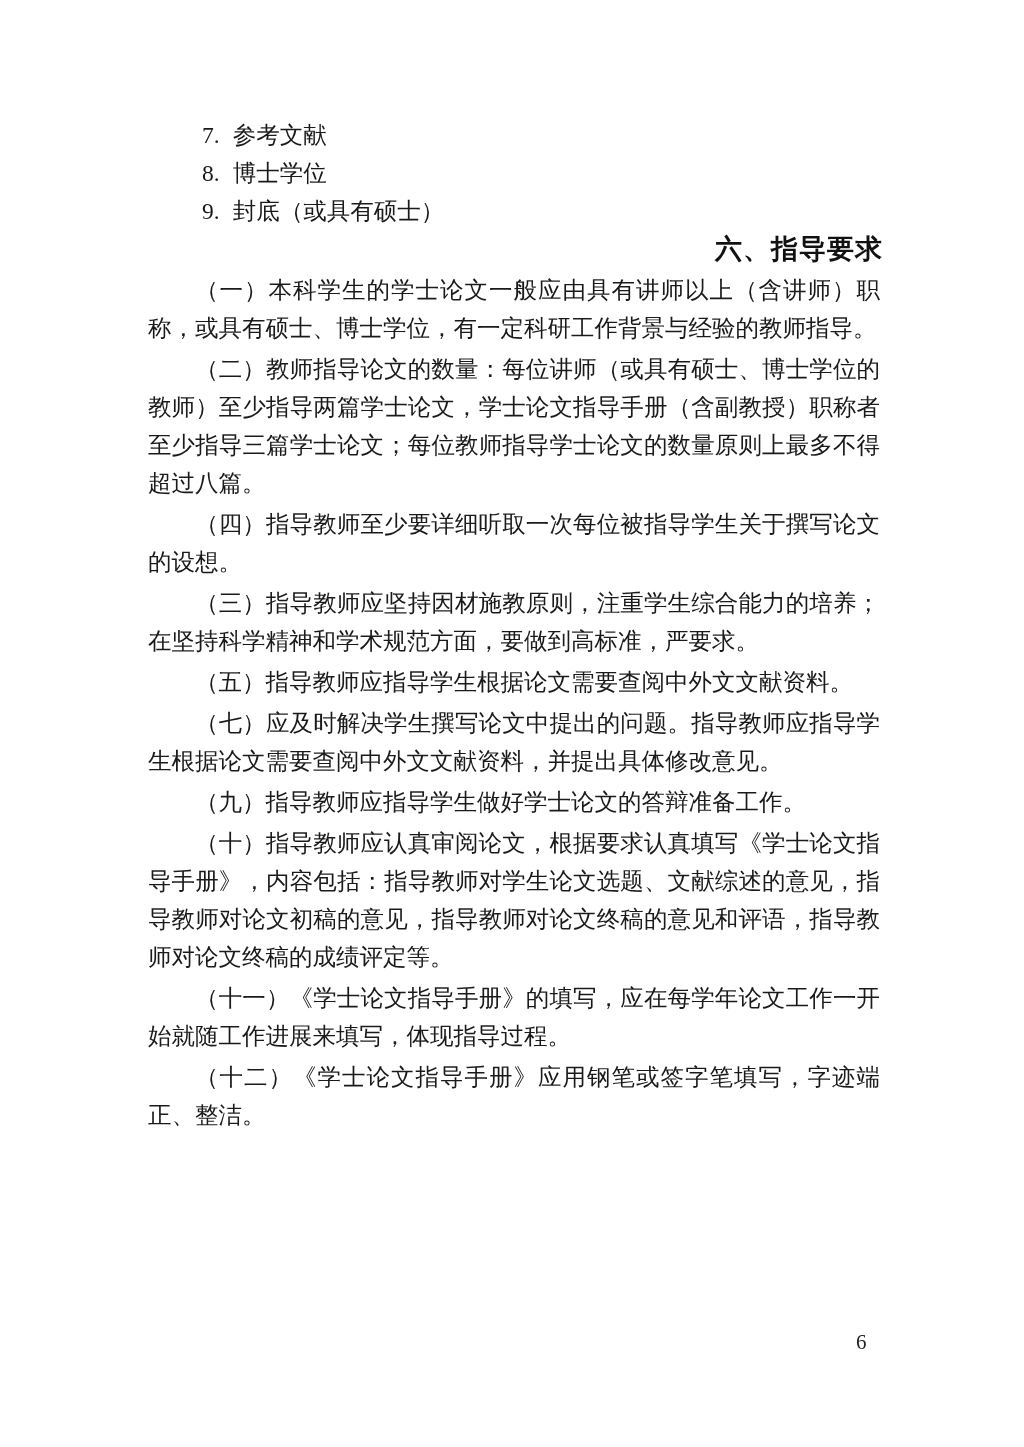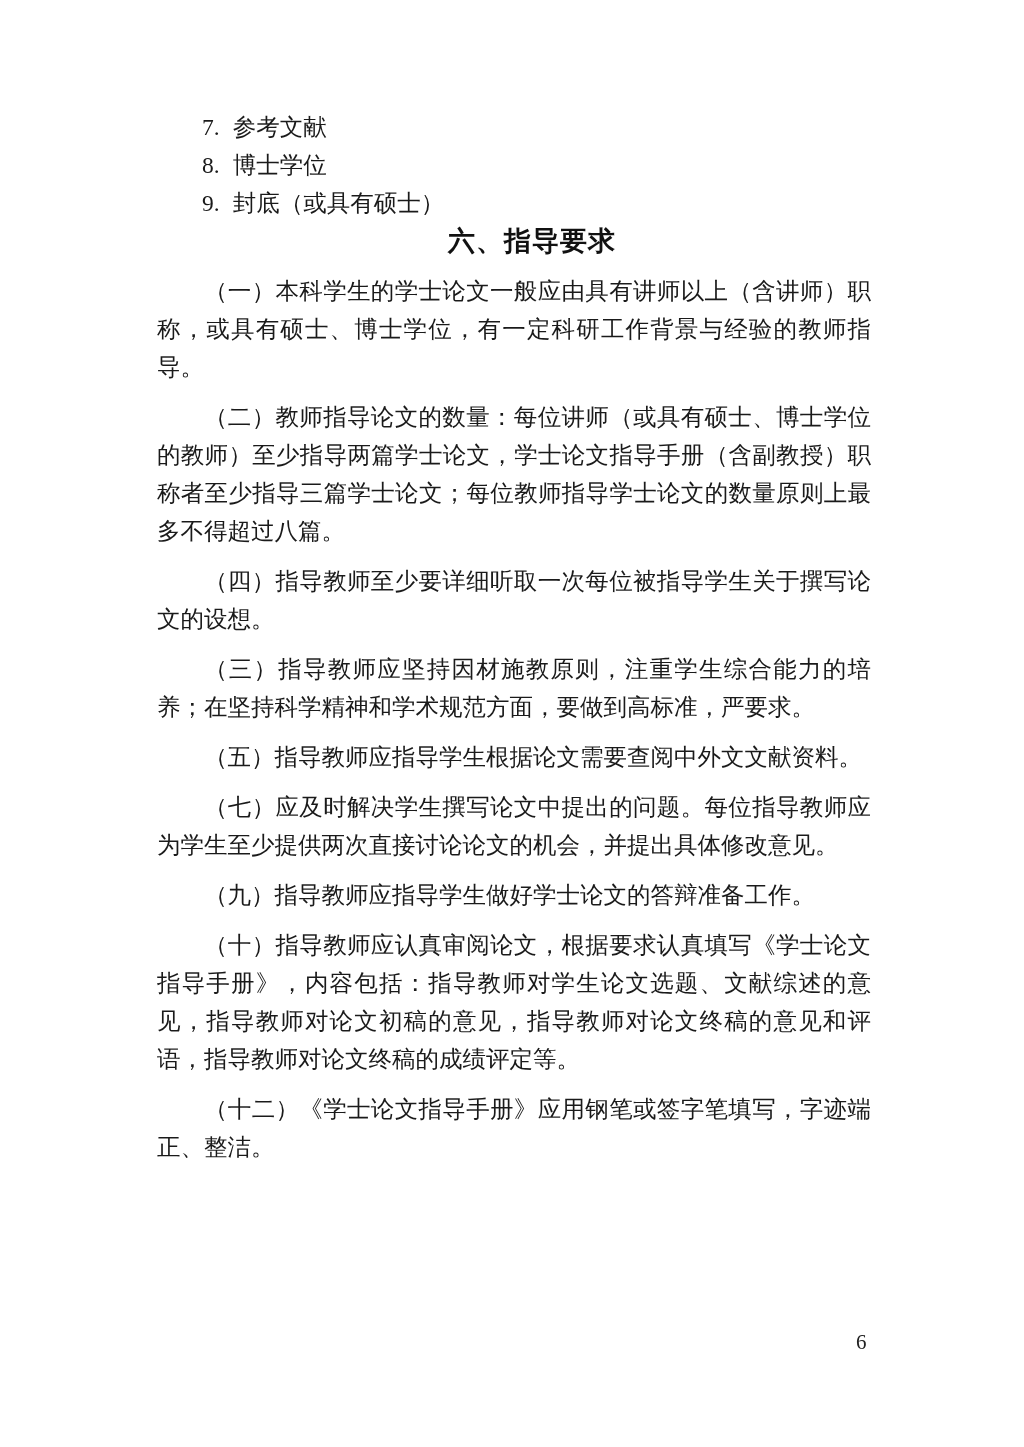--- a/index.html
+++ b/index.html
@@ -13,21 +13,21 @@
     color: #1a1a1a;
   }
   .page {
     position: absolute;
     inset: 0;
     background: #ffffff;
   }
   .content {
     position: absolute;
     left: 145px;
-    top: 108px;
+    top: 116px;
     width: 738px;
     font-size: 23.5px;
     line-height: 38px;
     text-align: justify;
     text-justify: inter-character;
   }
   ol.outline { list-style: none; }
   .list-item {
     margin-left: 57px;
     text-align: left;
@@ -36,27 +36,27 @@
     display: inline-block;
     margin-right: 13px;
     letter-spacing: 0;
   }
   .heading {
     font-family: "Liberation Sans", "DejaVu Sans", sans-serif;
     font-weight: bold;
     font-size: 27px;
     line-height: 38px;
     margin-left: 36px;
-    text-align: center;
+    text-align: right;
     letter-spacing: 1px;
     color: #111111;
   }
   .para {
     text-indent: 2em;
-    margin: 12px;
+    margin: 3px;
   }
   .page-number {
     position: absolute;
     left: 856px;
     top: 1330px;
     font-size: 21px;
     line-height: 24px;
     color: #222222;
   }
 </style>
@@ -89,27 +89,28 @@
 
         <p class="para">（二）教师指导论文的数量：每位讲师（或具有硕士、博士学位的教师）至少指导两篇学士论文，学士论文指导手册（含副教授）职称者至少指导三篇学士论文；每位教师指导学士论文的数量原则上最多不得超过八篇。</p>
 
         <p class="para">（四）指导教师至少要详细听取一次每位被指导学生关于撰写论文的设想。</p>
 
         <p class="para">（三）指导教师应坚持因材施教原则，注重学生综合能力的培养；在坚持科学精神和学术规范方面，要做到高标准，严要求。</p>
 
         <p class="para">（五）指导教师应指导学生根据论文需要查阅中外文文献资料。</p>
 
 
-        <p class="para">（七）应及时解决学生撰写论文中提出的问题。每位指导教师应为学生至少提供两次直接讨论论文的机会，并提出具体修改意见。</p>
+        <p class="para">（七）应及时解决学生撰写论文中提出的问题。指导教师应指导学生根据论文需要查阅中外文文献资料，并提出具体修改意见。</p>
 
 
         <p class="para">（九）指导教师应指导学生做好学士论文的答辩准备工作。</p>
 
         <p class="para">（十）指导教师应认真审阅论文，根据要求认真填写《学士论文指导手册》，内容包括：指导教师对学生论文选题、文献综述的意见，指导教师对论文初稿的意见，指导教师对论文终稿的意见和评语，指导教师对论文终稿的成绩评定等。</p>
 
+        <p class="para">（十一）《学士论文指导手册》的填写，应在每学年论文工作一开始就随工作进展来填写，体现指导过程。</p>
 
         <p class="para">（十二）《学士论文指导手册》应用钢笔或签字笔填写，字迹端正、整洁。</p>
       </div>
 
   </div>
 
   <div class="page-number">6</div>
 </div>
 
 </body></html>

